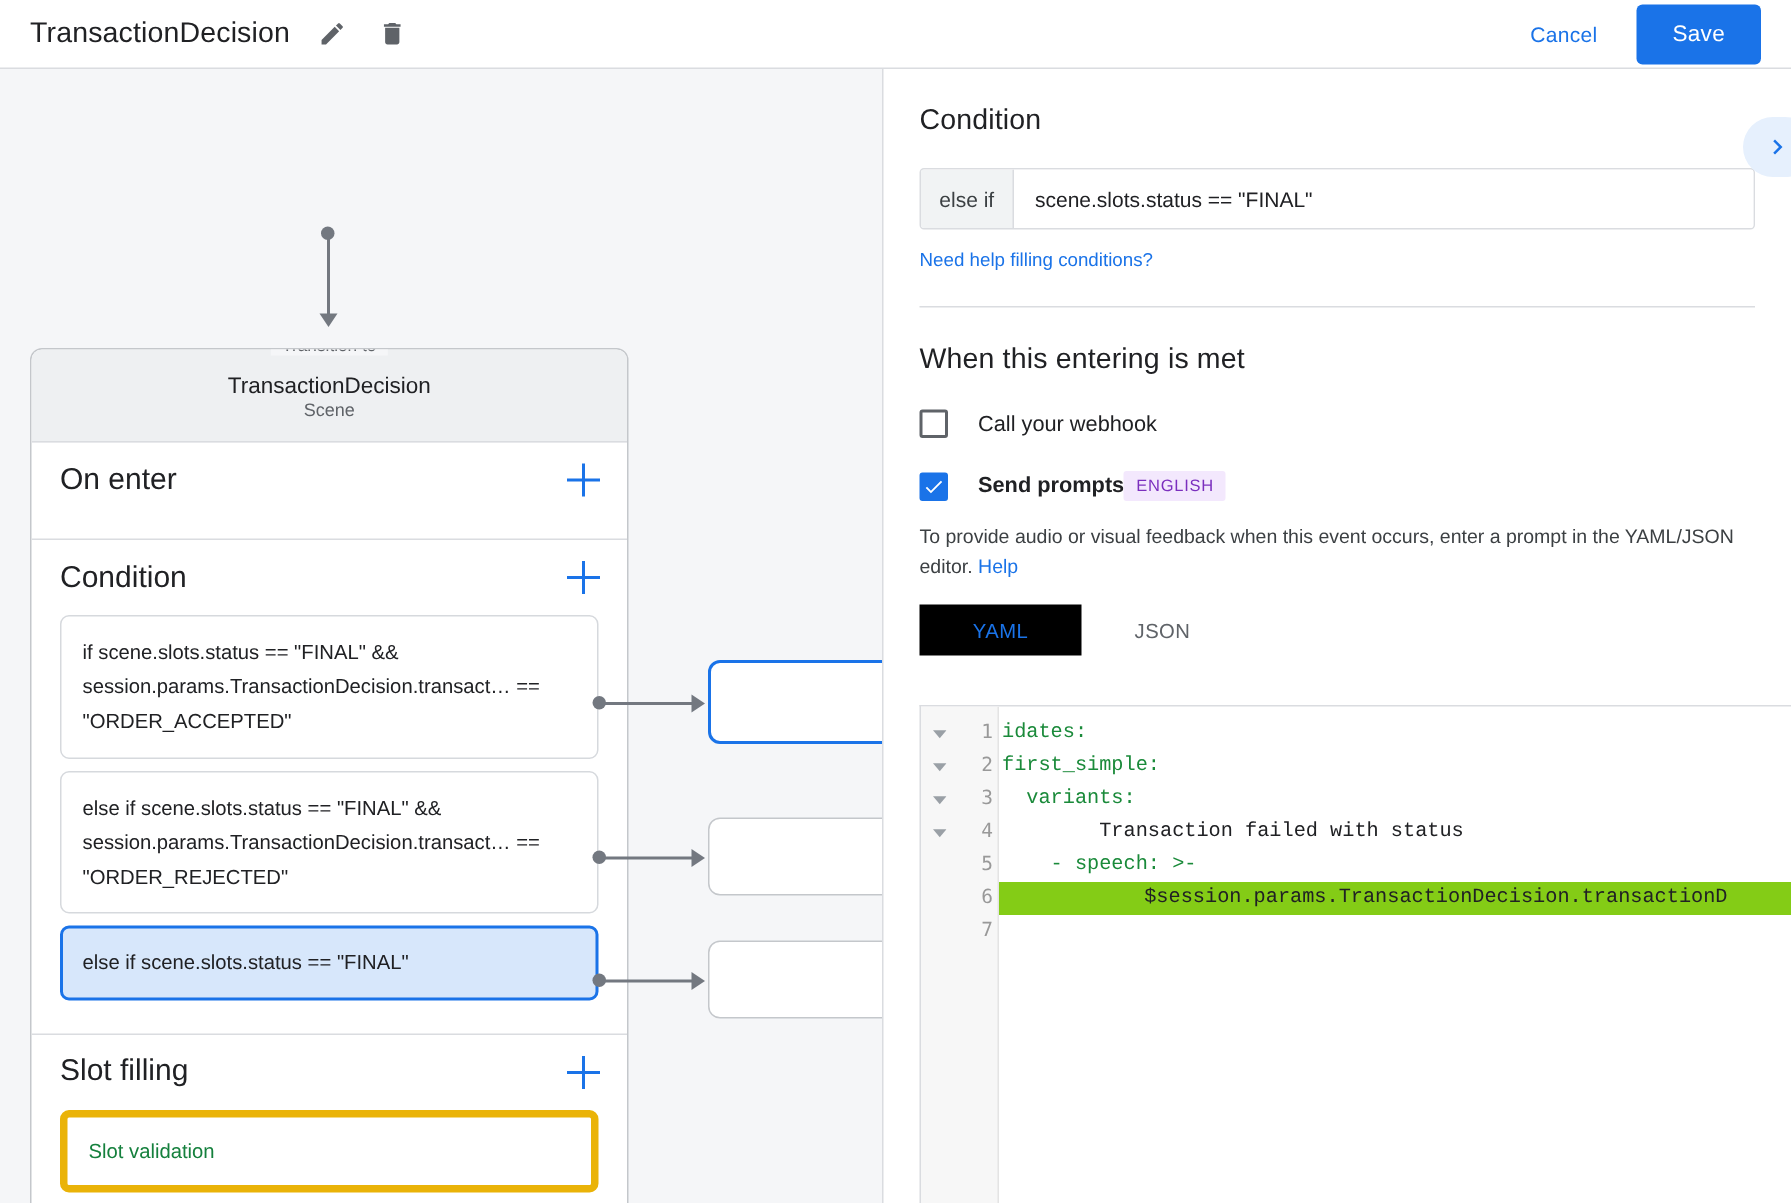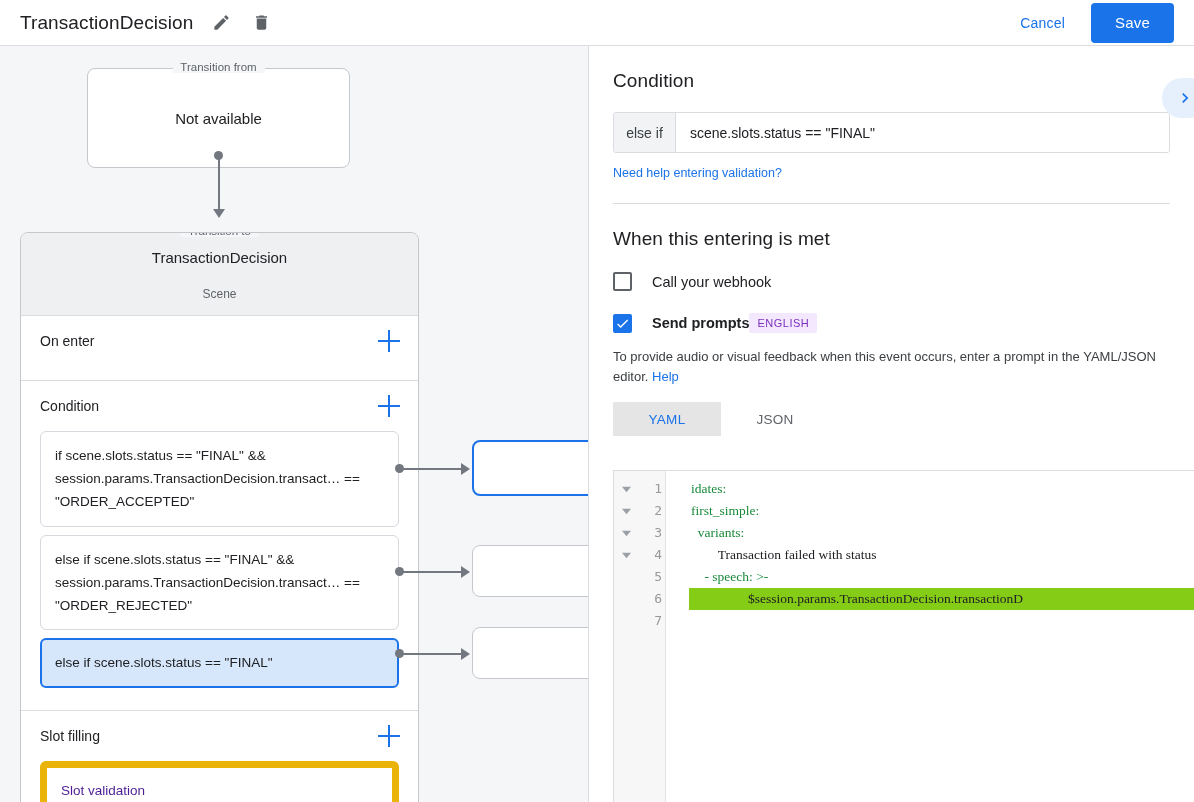--- a/index.html
+++ b/index.html
@@ -80,54 +80,54 @@
   #scene-card {
     position: absolute; left: 20px; top: 186px; width: 399px;
     border: 1px solid #c4c7cb; border-radius: 8px; background: #fff;
     overflow: hidden;
   }
   #scene-head {
     background: #eef0f2; padding: 16px 0 14px; text-align: center;
     border-bottom: 1px solid #dadce0;
   }
   #scene-head .title { font-size: 15px; color: #202124; }
-  #scene-head .sub { font-size: 12px; color: #5f6368; margin-top: 21px; }
+  #scene-head .sub { font-size: 12px; color: #5f6368; margin-top: 0; }
   #scene-head-legend {
     position: absolute; top: -8px; left: 50%; transform: translateX(-50%);
     background: #f5f6f8; padding: 0 8px; font-size: 11.5px; color: #5f6368;
   }
   .section { border-bottom: 1px solid #dadce0; padding: 0 0 14px; }
   .section:last-child { border-bottom: none; }
   .section-header {
     display: flex; align-items: center; justify-content: space-between;
     height: 50px; padding: 0 18px 0 19px;
   }
-  .section-title { font-size: 14px; color: #202124; }
+  .section-title { font-size: 20px; color: #202124; }
   .plus-btn {
     width: 22px; height: 22px; position: relative; cursor: pointer;
   }
   .plus-btn::before, .plus-btn::after {
     content: ""; position: absolute; background: #1a73e8;
   }
   .plus-btn::before { left: 0; top: 10px; width: 22px; height: 2px; }
   .plus-btn::after { top: 0; left: 10px; height: 22px; width: 2px; }
 
   .cond-card {
     margin: 0 19px 8px; border: 1px solid #d6d9dd; border-radius: 6px;
     background: #fff; padding: 12px 14px;
     font-size: 13.5px; color: #202124; line-height: 1.72;
     cursor: pointer; position: relative;
   }
   .cond-card.selected {
     background: #d7e7fb; border: 2px solid #1a73e8; padding: 11px 13px;
   }
   .slot-card {
-    margin: 0 19px 0; border: 7px solid #eab308; border-radius: 6px;
+    margin: 0 19px 0; border: 5px solid #eab308; border-radius: 6px;
     background: #fff; padding: 15px 14px;
-    font-size: 13.5px; color: #4c1d95; cursor: pointer;
+    font-size: 13.5px; color: #15803d; cursor: pointer;
   }
 
   
   .link-dot {
     position: absolute; width: 9px; height: 9px; border-radius: 50%;
     background: #737880;
   }
   .link-line {
     position: absolute; height: 1.5px; background: #737880;
   }
@@ -205,21 +205,21 @@
     max-width: 556px;
   }
   .help-para a { color: #1a73e8; text-decoration: none; cursor: pointer; }
 
   .tabs { display: flex; margin-top: 16px; }
   .tab {
     height: 34px; min-width: 108px; display: flex; align-items: center;
     justify-content: center; font-size: 13.5px; color: #5f6368;
     cursor: pointer; font-weight: 500; letter-spacing: .3px;
   }
-  .tab.active { background: #e5e5e5; color: #1a73e8; }
+  .tab.active { background: #000000; color: #1a73e8; }
   #editor-wrap {
     position: absolute; left: 24px; top: 424px; width: 582px; bottom: 0;
     border: 1px solid #dadce0; border-bottom: none; border-right: none;
     background: #fff; overflow: hidden; display: flex;
   }
   .gutter-fold {
     width: 24px; background: #f7f7f7; padding-top: 7px; flex: 0 0 auto;
   }
   .fold-arrow {
     height: 22px; display: flex; align-items: center; justify-content: center;
@@ -229,22 +229,22 @@
     width: 28px; background: #f7f7f7; padding-top: 7px; flex: 0 0 auto;
     border-right: 1px solid #e4e4e4;
   }
   .gutter-num div {
     height: 22px; line-height: 22px; text-align: right; padding-right: 3px;
     font-family: "DejaVu Sans Mono", monospace; font-size: 13px; color: #999;
   }
   .code-area { flex: 1; padding-top: 7px; overflow: hidden; position: relative; }
   .code-line {
     height: 22px; line-height: 22px; white-space: pre;
-    font-family: Liberation Serif, serif; font-size: 13.5px;
-    color: #202124; padding-left: 2px; margin-left: 23px;
+    font-family: Liberation Mono, monospace; font-size: 13.5px;
+    color: #202124; padding-left: 2px;
   }
   .code-line.hl { background: #84cc16; padding-left: 32px; }
   .tok-key { color: #1a8a3a; }
   .tok-plain { color: #202124; }
 </style>
 </head>
 <body>
 
 <div id="app">
 
@@ -264,24 +264,20 @@
     </button>
 
     <div class="header-spacer"></div>
 
     <button class="btn-text">Cancel</button>
     <button class="btn-primary">Save</button>
   </div>
 
   <div class="canvas">
 
-    <div class="fieldset-box" id="box-from">
-      <span class="fieldset-legend">Transition from</span>
-      <div class="body">Not available</div>
-    </div>
 
     <div class="conn-dot" style="left:214px; top:105px;"></div>
     <div class="conn-line-v" style="left:218px; top:110px; height:58px;"></div>
     <div class="arrow-down" style="left:213px; top:163px;"></div>
 
     <div id="scene-card">
       <div id="scene-head">
         <span id="scene-head-legend">Transition to</span>
         <div class="title">TransactionDecision</div>
         <div class="sub">Scene</div>
@@ -338,21 +334,21 @@
     </div>
 
     <div class="panel-section">
       <div class="panel-h1">Condition</div>
 
       <div class="cond-field-row">
         <div class="cond-prefix">else if</div>
         <input class="cond-input" type="text" value="scene.slots.status == &quot;FINAL&quot;" style="">
       </div>
 
-      <a class="help-link">Need help entering validation?</a>
+      <a class="help-link">Need help filling conditions?</a>
 
       <div class="panel-divider"></div>
 
       <div class="panel-h2">When this entering is met</div>
 
       <div class="check-row">
         <span class="checkbox"></span>
         <span class="check-label">Call your webhook</span>
       </div>
 

